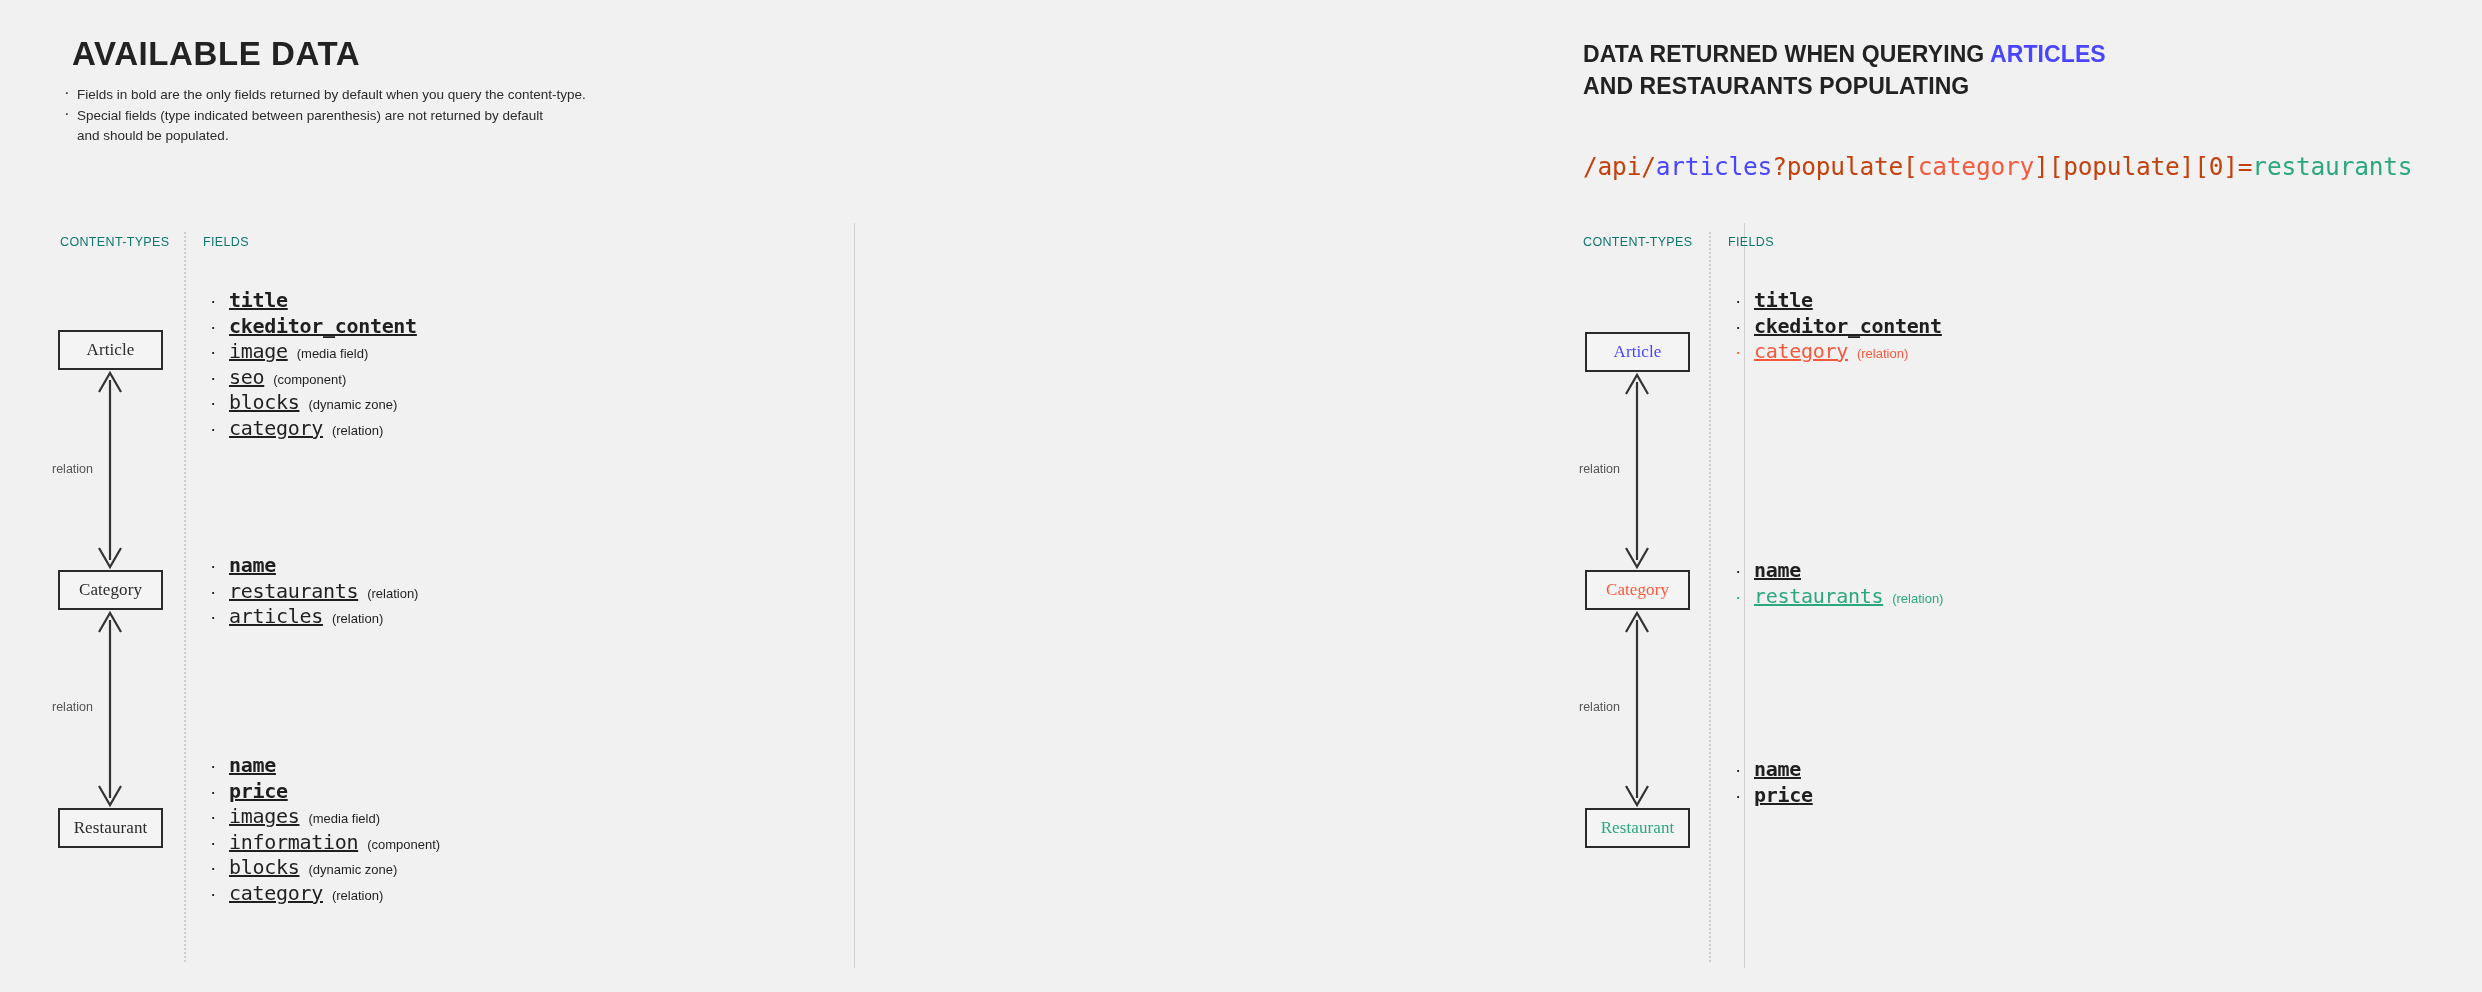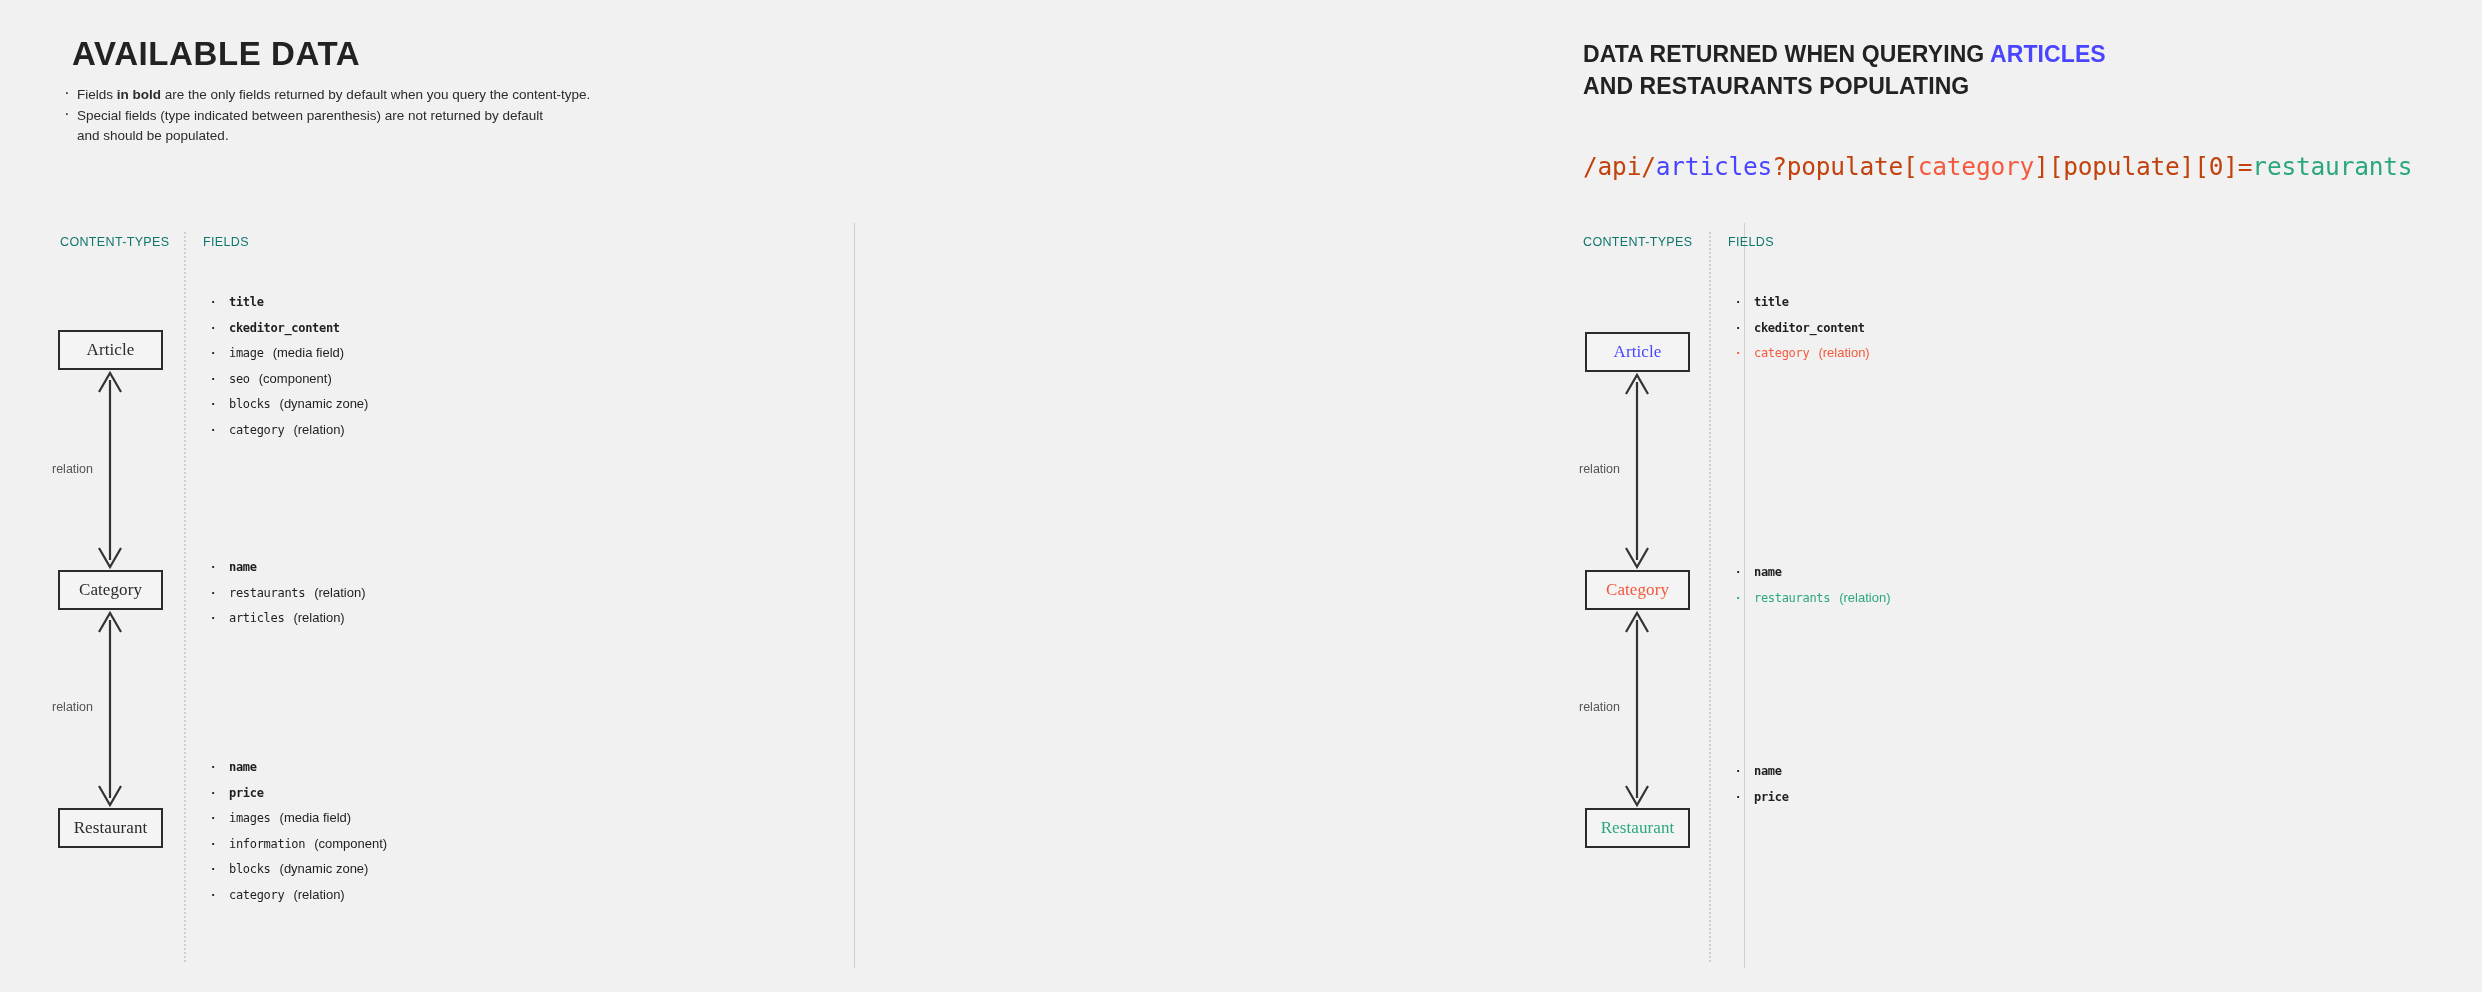--- a/index.html
+++ b/index.html
@@ -76,21 +76,21 @@
     white-space: pre-line;
   }
   .note-item::before {
     content: "\00B7";
     position: absolute;
     left: 4px;
     top: -2px;
     font-size: 17px;
     color: #333;
   }
-  .note-item b { font-weight: bold; }
+  .note-item b { font-weight: normal; }
 
   
   .url {
     position: absolute;
     font-family: "DejaVu Sans Mono", monospace;
     font-size: 24.5px;
     letter-spacing: -0.2px;
     white-space: nowrap;
     color: #2b2b2b;
   }
@@ -165,22 +165,23 @@
   .field-row::before {
     content: "\00B7";
     position: absolute;
     left: 3px;
     top: 0;
     font-size: 19px;
     line-height: 25.5px;
   }
   .field-name {
     font-family: "DejaVu Sans Mono", monospace;
-    font-size: 12px;
+    font-size: 20px;
     letter-spacing: -0.3px;
+    text-decoration: underline;
   }
   .field-row.bold .field-name { font-weight: bold; }
   .field-type {
     font-family: "Liberation Sans", sans-serif;
     font-size: 13px;
     margin-left: 9px;
   }
 
   .c-black { color: #1f1f1f; }
   .c-black::before { color: #1f1f1f; }

